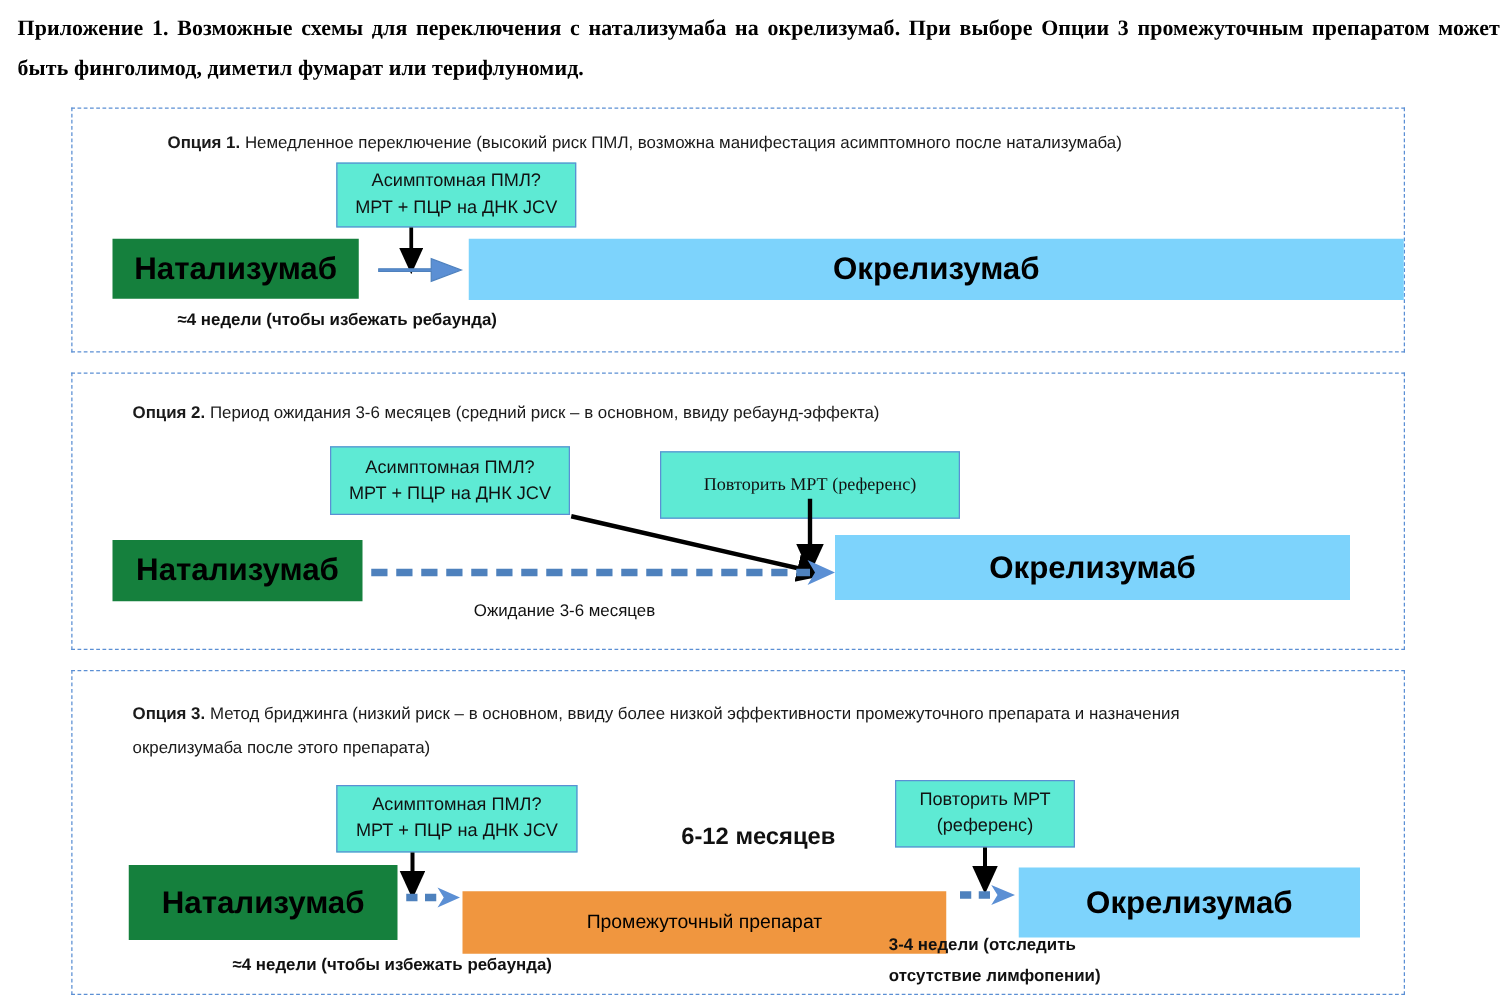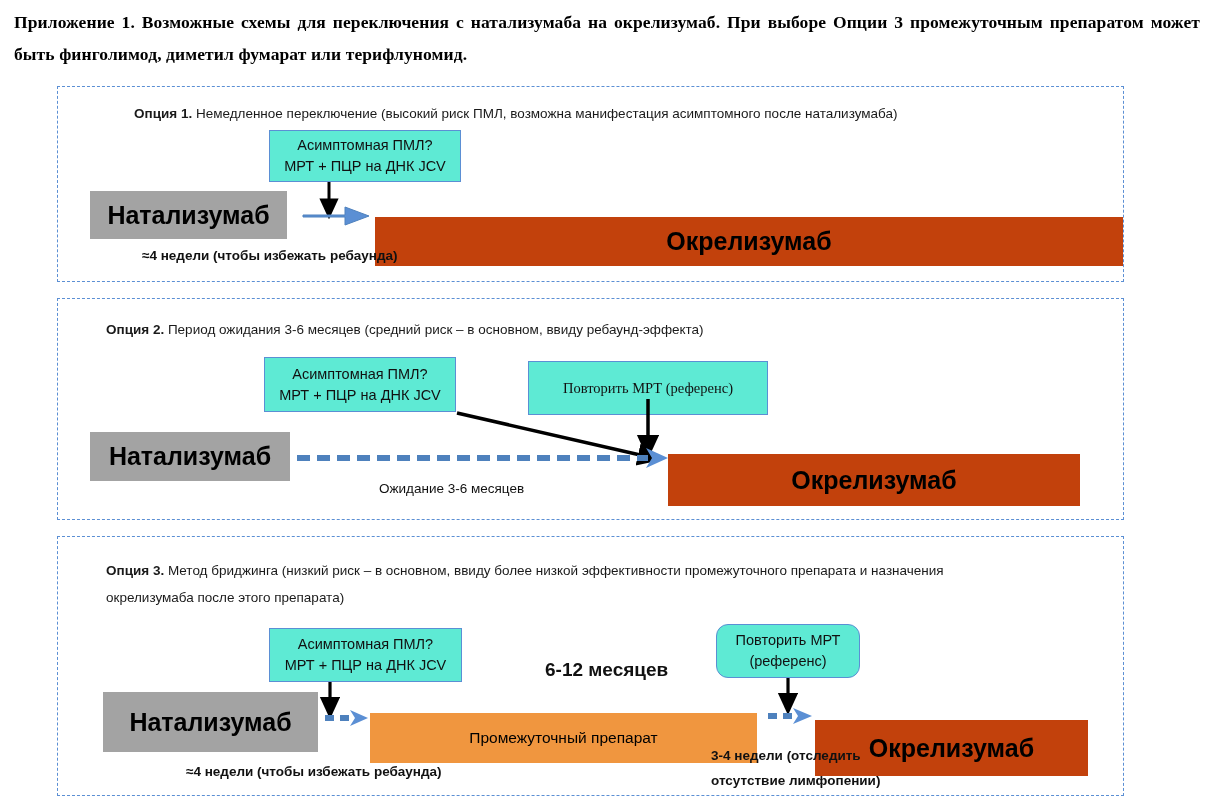--- a/index.html
+++ b/index.html
@@ -58,22 +58,22 @@
     font-weight: bold;
   }
   .opt-head.wrap { white-space: normal; }
 
   
   .bar {
     position: absolute;
     display: flex;
     align-items: center;
   }
-  .bar-green  { background: #a3a3a3; }
-  .bar-blue   { background: #c2410c; margin-top: 26px; }
+  .bar-green  { background: #15803d; }
+  .bar-blue   { background: #7dd3fc; }
   .bar-orange { background: #F0963F; }
 
   .bar-label {
     width: 100%;
     text-align: center;
     font-weight: bold;
     font-size: 25px;
     color: #000000;
     line-height: 1;
   }
@@ -187,21 +187,21 @@
   <div class="opt-head wrap" style="left:106px; top:557px; width:900px; line-height:27px;">
     <span class="lead">Опция 3.</span>
     <span>Метод бриджинга (низкий риск – в основном, ввиду более низкой эффективности промежуточного препарата и назначения окрелизумаба после этого препарата)</span>
   </div>
 
   <div class="callout" style="left:269px; top:628px; width:193px; height:54px;">
     <div>Асимптомная ПМЛ?</div>
     <div>МРТ + ПЦР на ДНК JCV</div>
   </div>
 
-  <div class="callout" style="left:716px; top:624px; width:144px; height:54px;border-radius:12px;">
+  <div class="callout" style="left:716px; top:624px; width:144px; height:54px;">
     <div>Повторить МРТ</div>
     <div>(референс)</div>
   </div>
 
   <div class="big-caption" style="left:527px; top:659px;margin-left:18px;">6-12 месяцев</div>
 
   <div class="bar bar-green" style="left:103px; top:692px; width:215px; height:60px;">
     <span class="bar-label">Натализумаб</span>
   </div>
 

